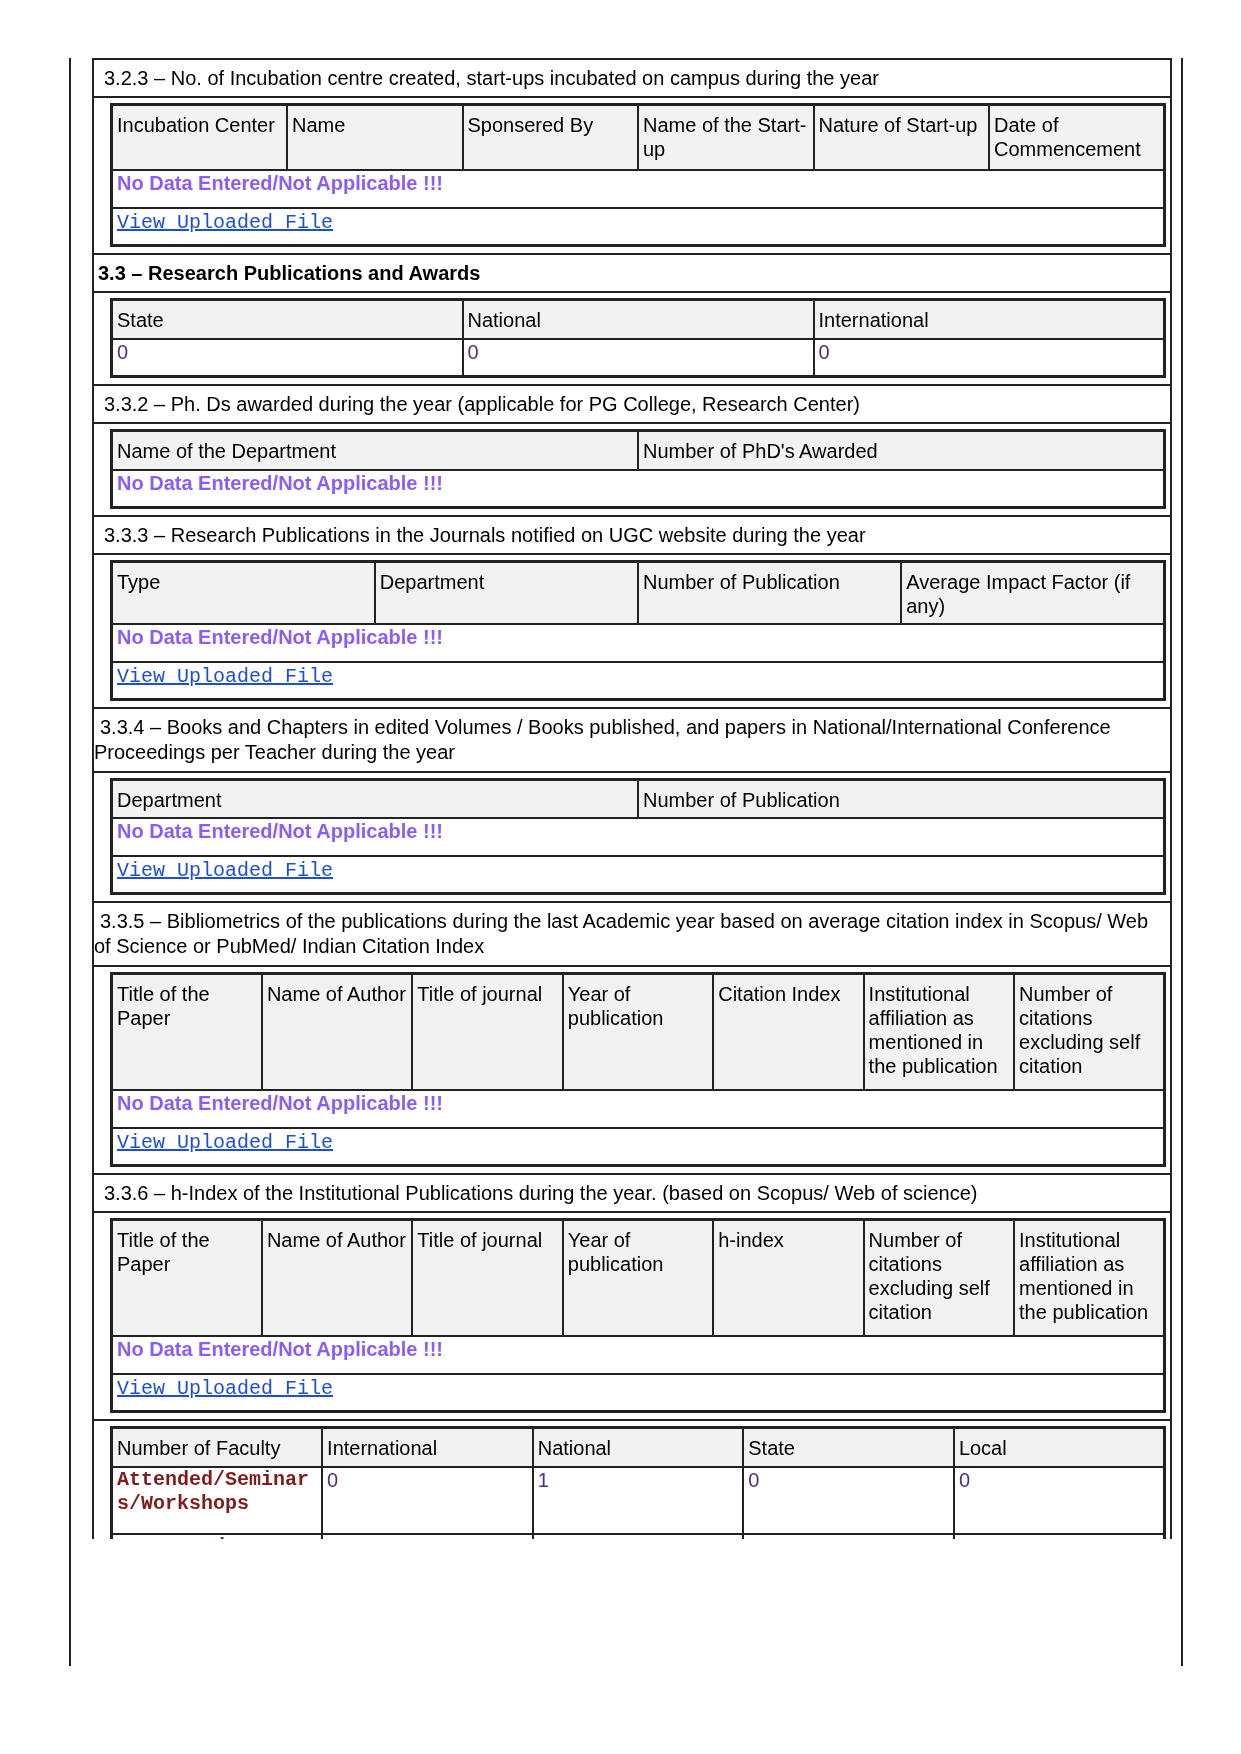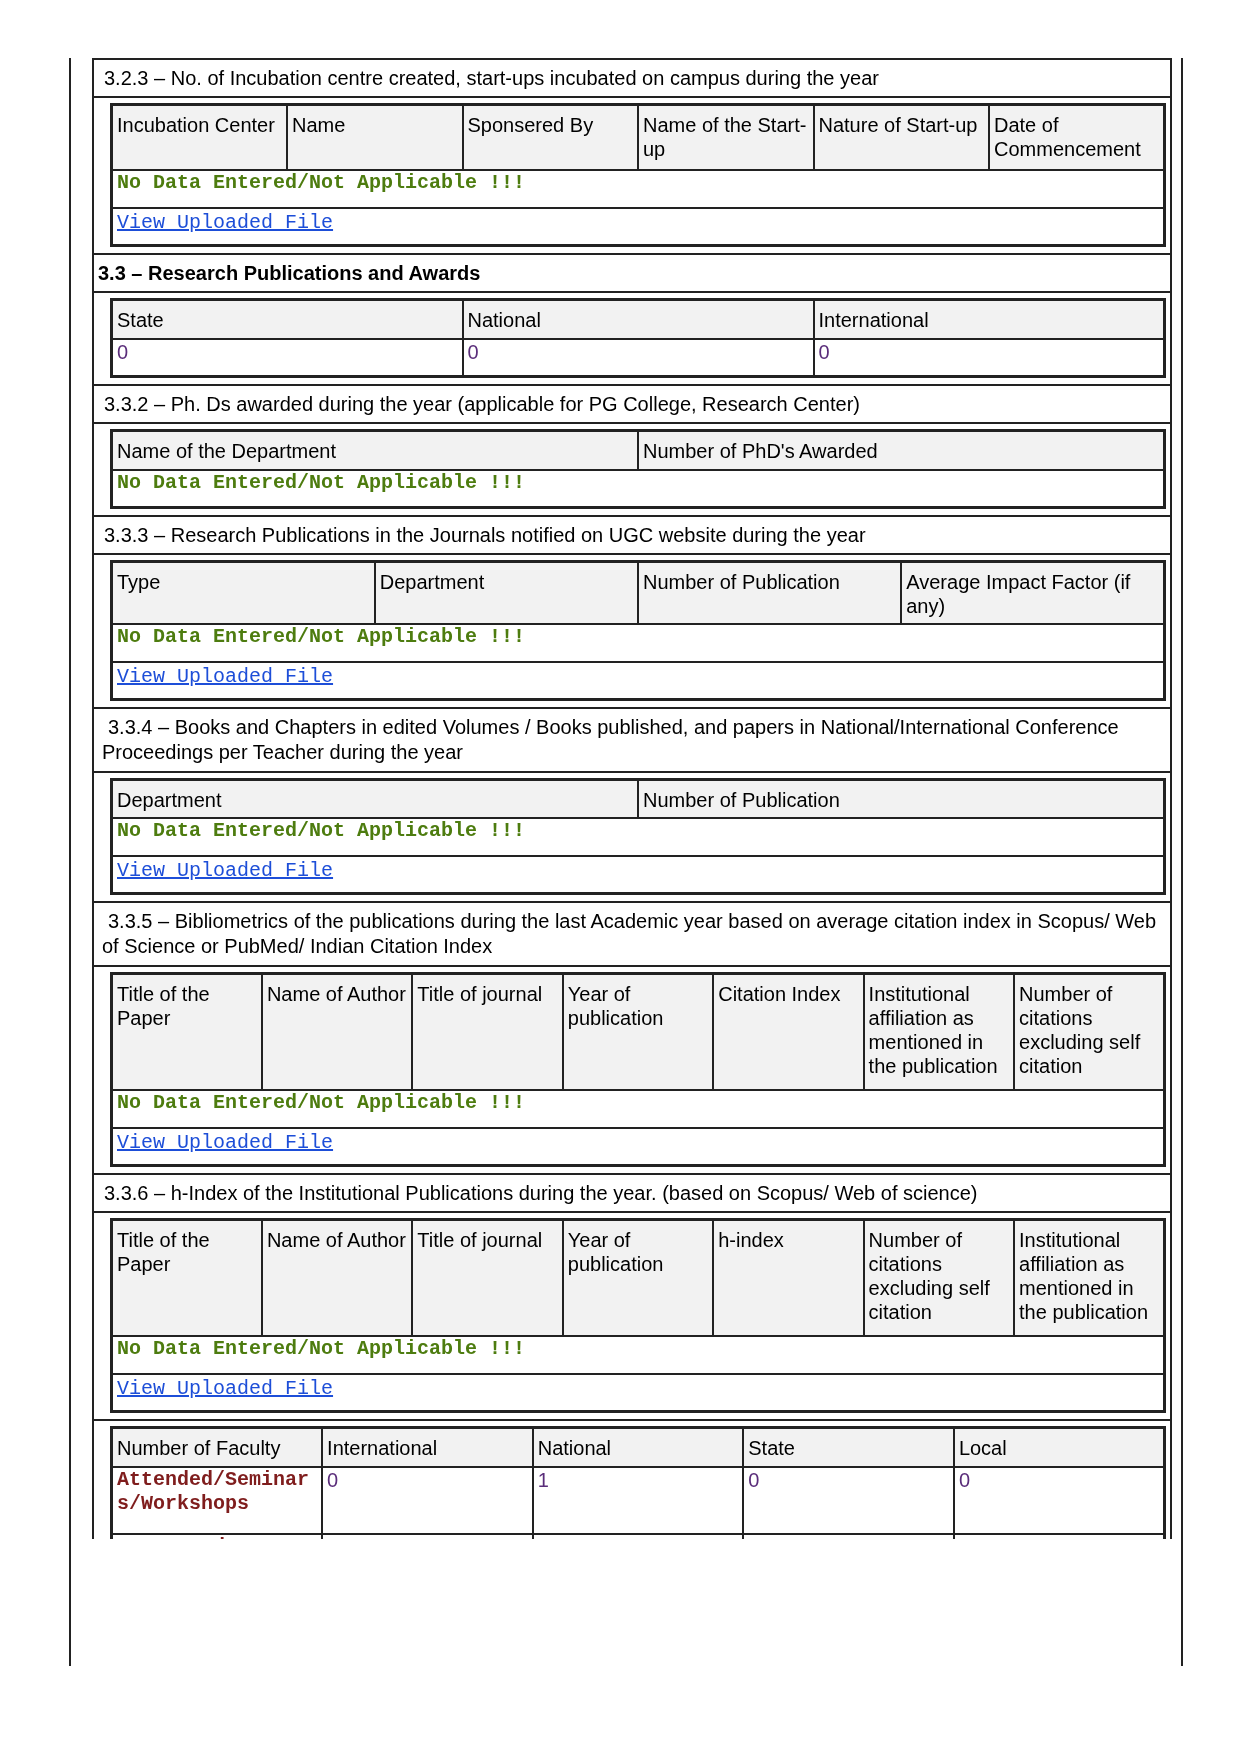--- a/index.html
+++ b/index.html
@@ -2,27 +2,27 @@
 <html><head>
 <meta charset="utf-8">
 <style>
   html, body { margin: 0; padding: 0; background: #ffffff; }
   body { width: 1241px; height: 1754px; position: relative; overflow: hidden;
          font-family: "Liberation Sans", sans-serif; font-size: 20px; color: #000; }
   .vline { position: absolute; top: 58px; height: 1608px; width: 2px; background: #222; }
   .page { position: absolute; left: 92px; top: 58px; width: 1080px; }
   .sec-title { border: 2px solid #222; border-bottom: none; padding: 6px 8px 0 10px; line-height: 25px; box-sizing: border-box; }
   .sec-title.one { height: 38px; }
-  .sec-title.two { height: 64px; padding-left: 8px; text-indent: 6px; }
+  .sec-title.two { height: 64px; padding-left: 0; text-indent: 6px; }
   .sec-title.bold { font-weight: bold; }
   .sec-body { border: 2px solid #222; border-bottom: none; padding: 5px 4px 6px 16px; box-sizing: border-box; }
   table.grid { border-collapse: collapse; width: 1056px; table-layout: fixed; border: 3px solid #222; }
   table.grid th, table.grid td { border: 2px solid #222; text-align: left; vertical-align: top; padding: 0 4px; box-sizing: border-box; line-height: 24px; }
   table.grid th { background: #f2f2f2; font-weight: normal; padding-top: 7px; }
-  td.msg { color: #4d7c0f; font-family: Liberation Mono, monospace; font-weight: bold; height: 38px; padding-top: 6px; }
+  td.msg { color: #8b5cf6; font-family: Liberation Sans, sans-serif; font-weight: bold; height: 38px; padding-top: 6px; }
   td.link { height: 38px; padding-top: 6px; }
   td.link a { color: #1d4ed8; text-decoration: underline; font-family: Liberation Mono, monospace; }
   td.val { color: #5a2d7a; height: 38px; padding-top: 6px; }
   td.mlabel { color: #7f1d1d; font-family: "Liberation Mono", monospace; font-weight: bold; padding-top: 6px; }
 </style>
 </head>
 <body>
 
 <div class="vline" style="left:69px;"></div>
 <div class="vline" style="left:1181px;"></div>

